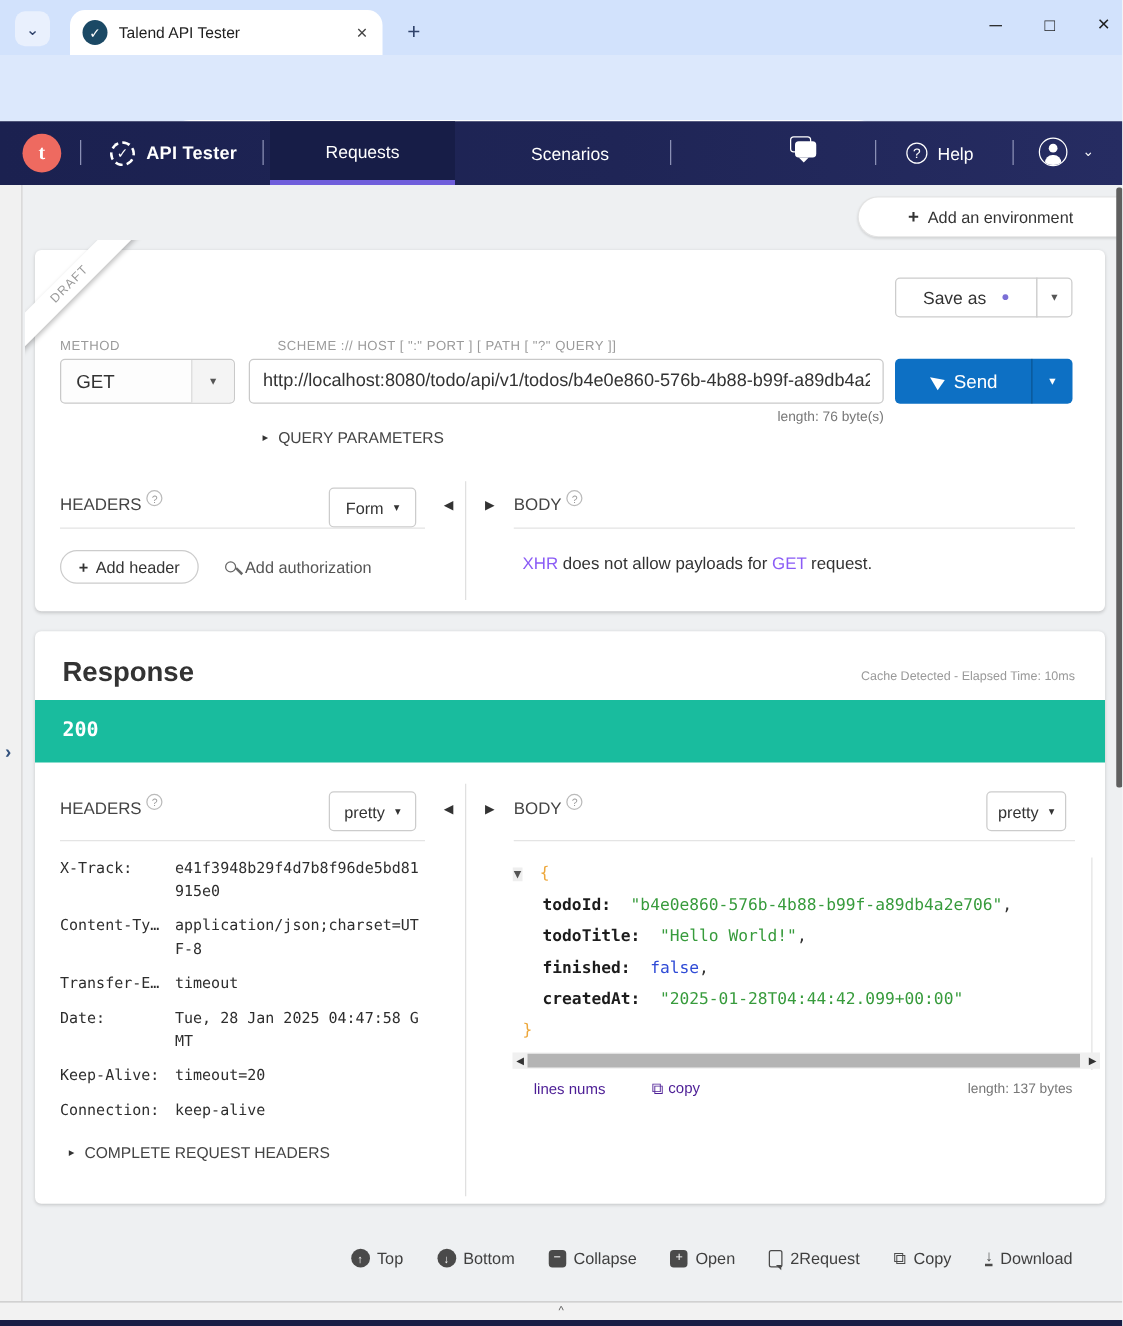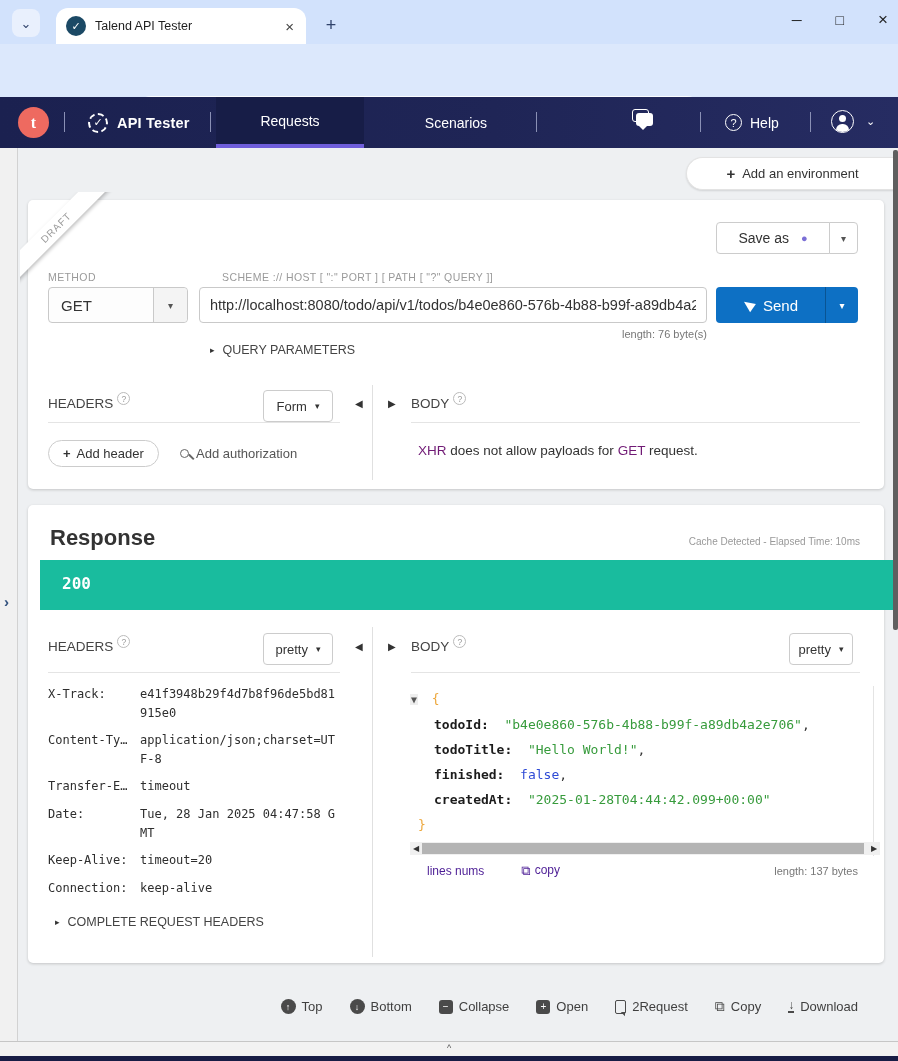--- a/index.html
+++ b/index.html
@@ -122,25 +122,25 @@
   .mini-dd { width:70px; height:32px; font-size:13px; gap:8px; }
   .panel-tri { position:absolute; font-size:10px; color:#333; cursor:pointer; }
   .vdivider { position:absolute; width:1px; background:#e0e0e0; }
   .hrule { position:absolute; height:1px; background:#e4e4e4; }
 
   .pill { border-radius:14px; height:27px; font-size:13px; gap:6px; padding:0 14px; }
   .key-ico { width:9px; height:9px; border:1.5px solid #666; border-radius:50%; position:relative; display:inline-block; }
   .key-ico:after { content:""; position:absolute; left:7px; top:6px; width:7px; height:1.5px; background:#666; transform:rotate(45deg); }
   .auth-link { position:absolute; display:flex; align-items:center; gap:7px; font-size:13px; color:#555; cursor:pointer;text-align:right; }
   .note { position:absolute; font-size:13.5px; color:#333; }
-  .blue { color:#701a75; }
+  .blue { color:#8b5cf6; }
 
   .resp-title { position:absolute; left:22px; top:20px; font-size:22px; font-weight:bold; color:#333; }
   .resp-meta { position:absolute; right:24px; top:31px; font-size:10px; color:#999; }
-  .statusbar { position:absolute; left:12px; top:55px; width:856px; height:50px; background:#19bc9e; }
+  .statusbar { position:absolute; left:0; top:55px; width:856px; height:50px; background:#19bc9e; }
   .statusbar span { position:absolute; left:22px; top:14px; color:#fff; font-size:16px; font-weight:bold;
                     font-family:"DejaVu Sans Mono", monospace; }
 
   .hdr-list { position:absolute; left:20px; top:180px; width:330px; font-family:"DejaVu Sans Mono", monospace;
               font-size:12px; color:#2e2e2e; }
   .hdr-row { display:flex; margin-bottom:9px; line-height:1.55; }
   .hdr-row .hname { width:92px; flex:none; white-space:nowrap; overflow:hidden; }
   .hdr-row .hval { width:198px; word-break:break-all; }
 
   .json { position:absolute; left:382px; top:181px; width:472px; font-family:"DejaVu Sans Mono", monospace;

